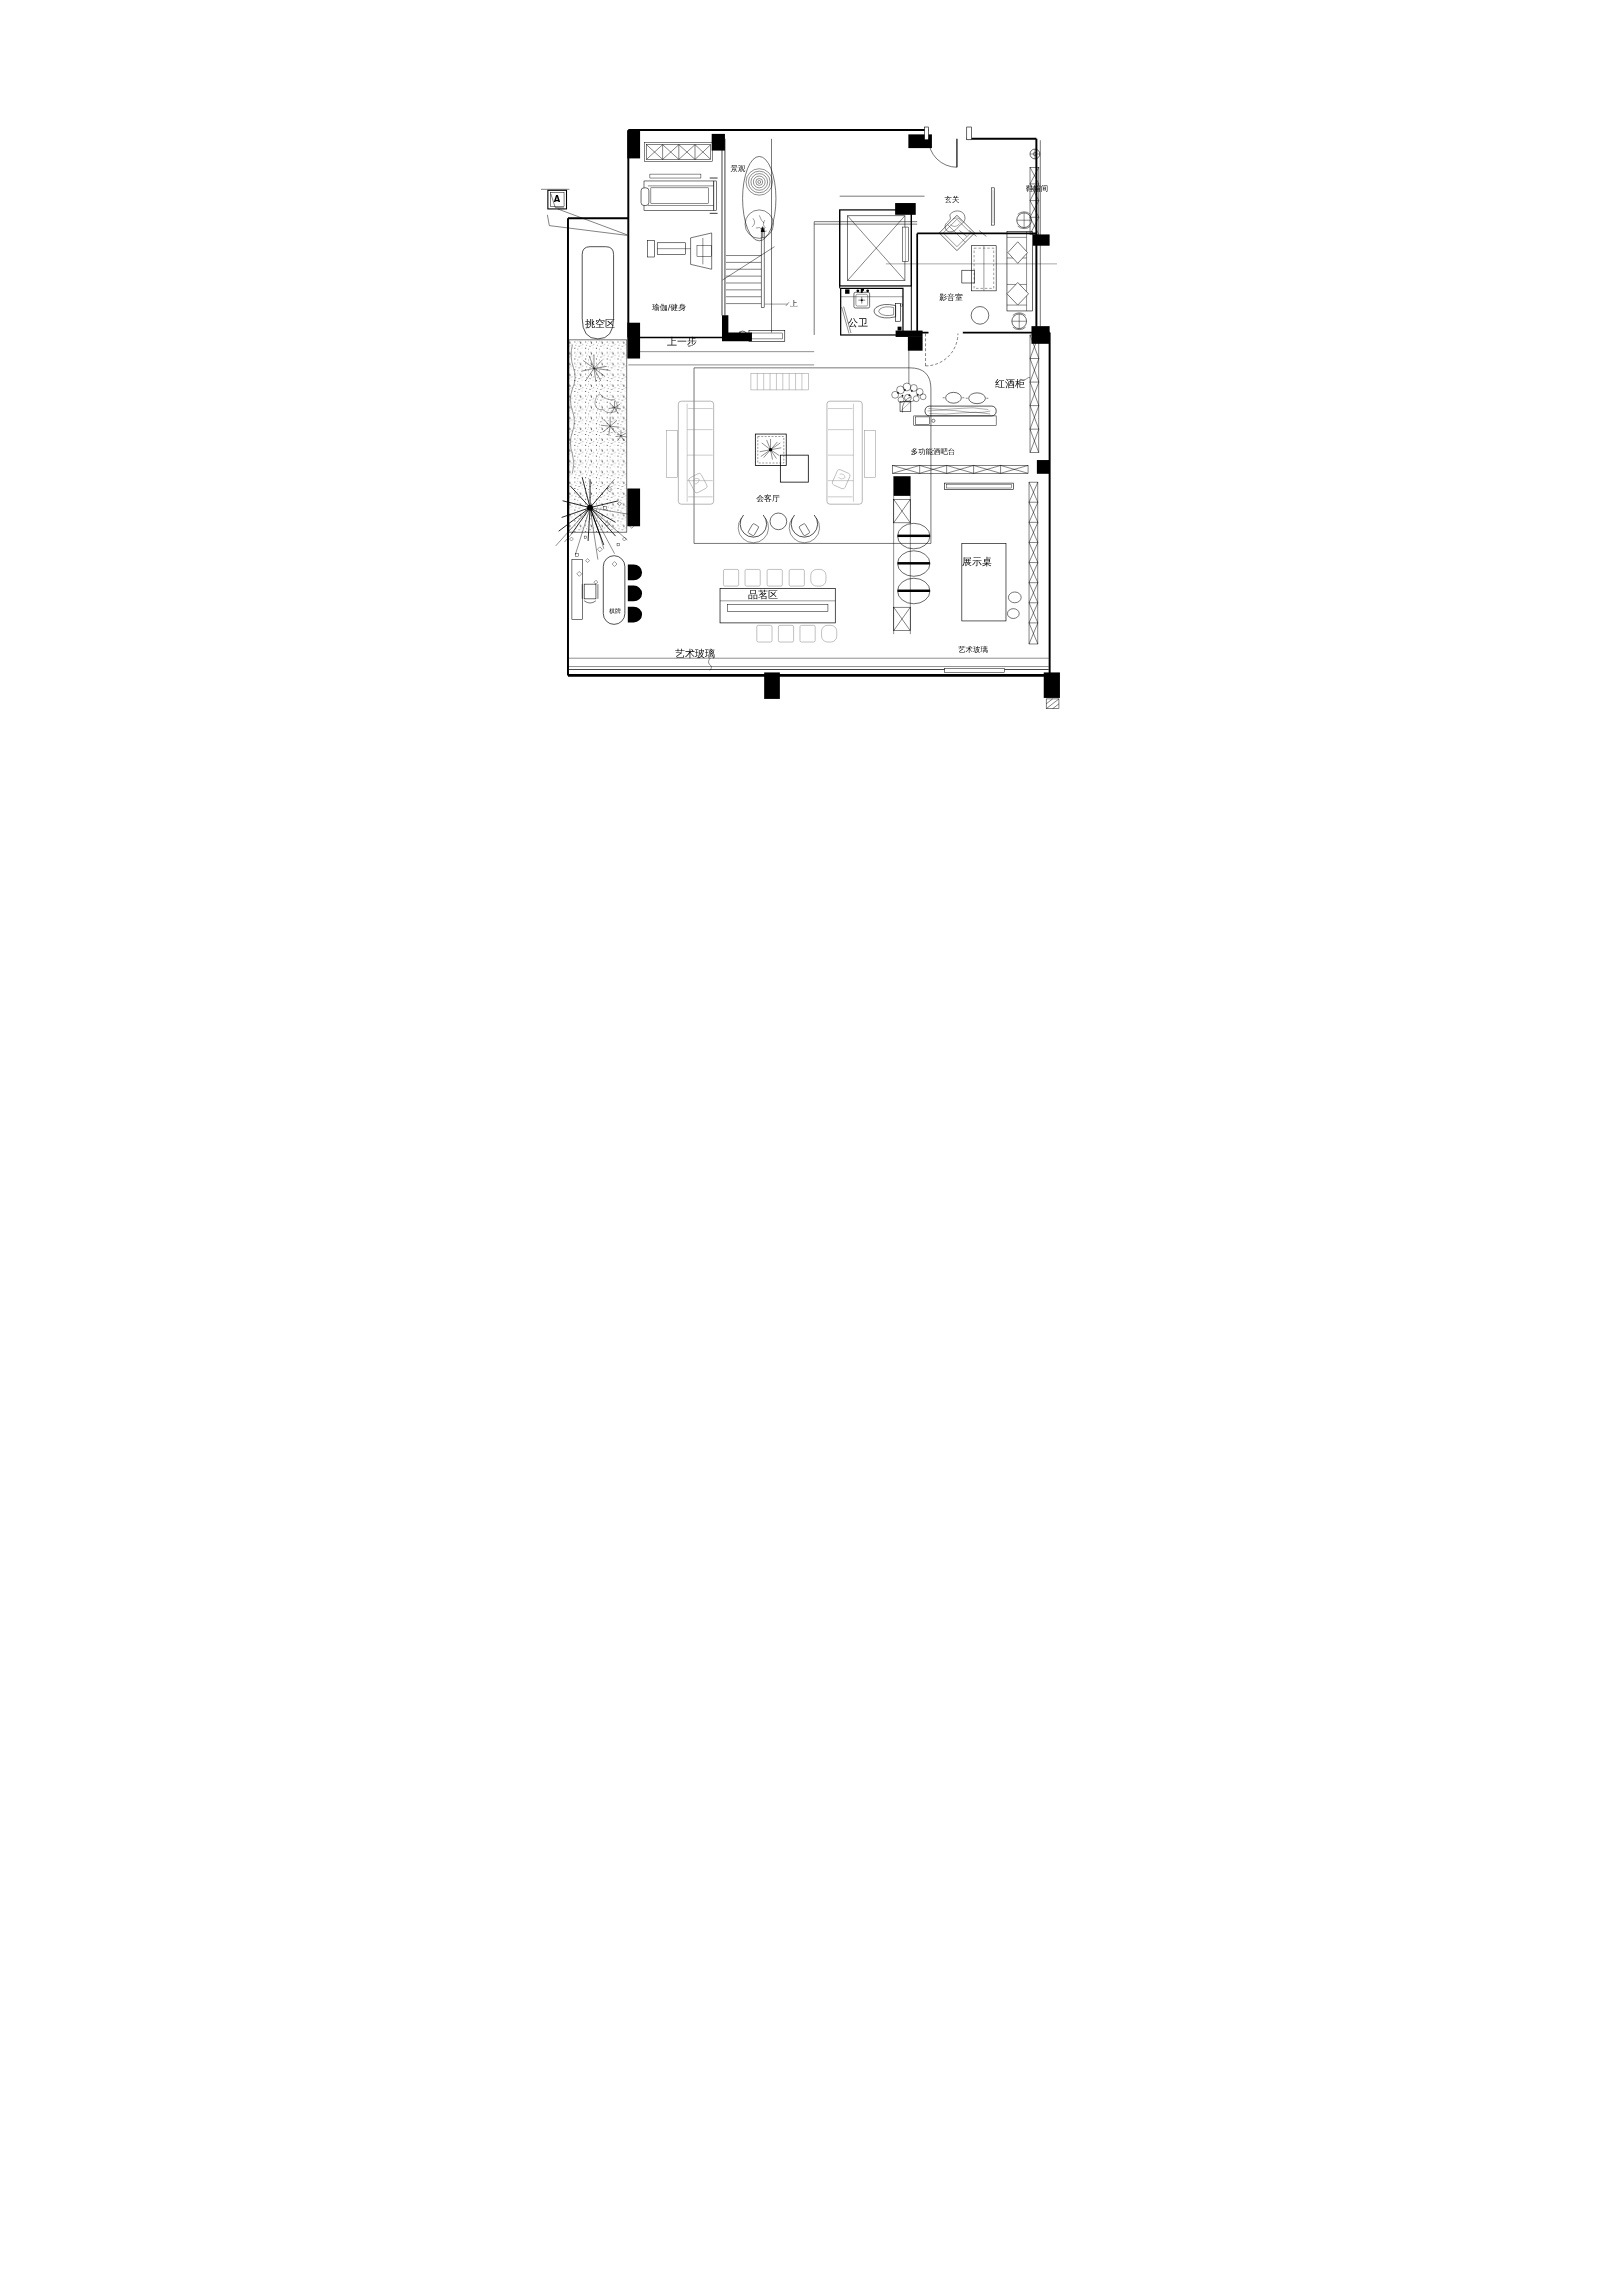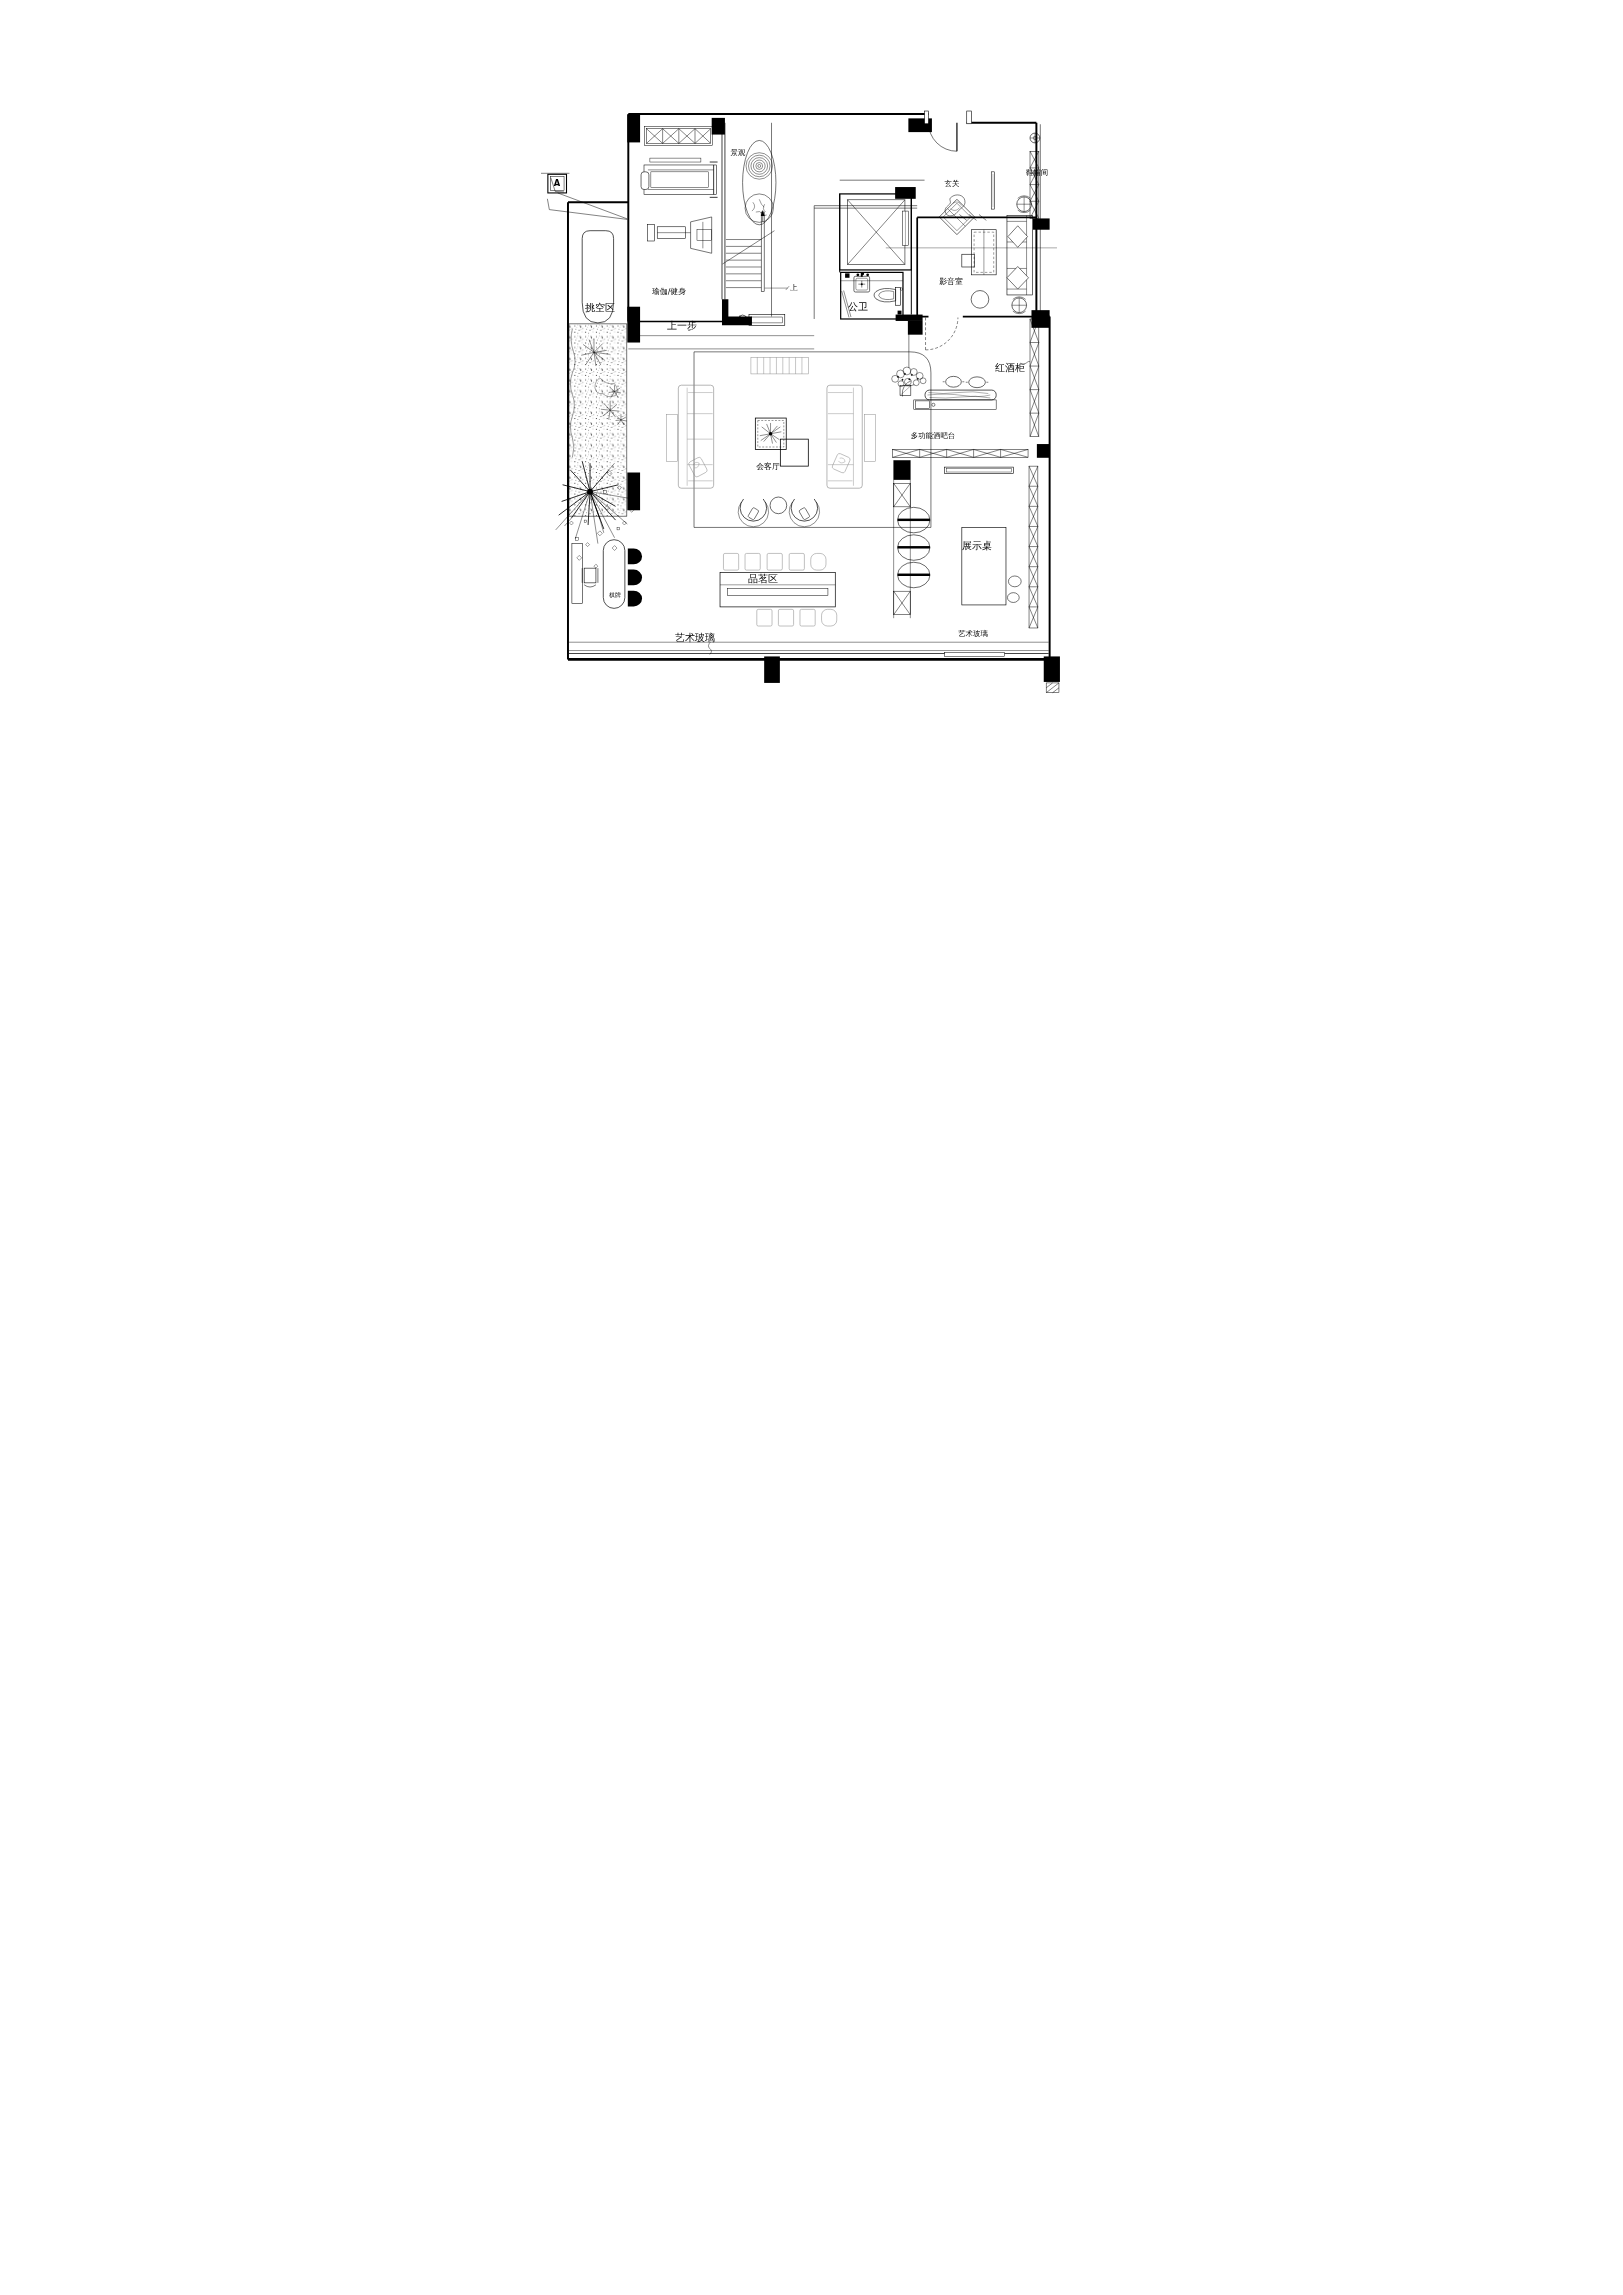--- a/index.html
+++ b/index.html
@@ -1,16 +1,16 @@
 <!DOCTYPE html>
 <html style="font-size:7.9px"><head>
 <meta charset="utf-8">
 <style>
   html,body{margin:0;padding:0;background:#fff;}
-  .sheet{position:relative;width:541px;height:765px;background:#ffffff;margin:0 auto;
+  .sheet{position:relative;width:541px;height:765px;background:#ffffff;margin:16px auto;
          font-family:"DejaVu Sans","Liberation Sans",sans-serif;overflow:hidden;}
   .sheet svg{position:absolute;left:0;top:0;}
   .lbl{position:absolute;transform:translate(-50%,-50%);white-space:nowrap;color:#000;
        font-family:"DejaVu Sans","Liberation Sans",sans-serif;line-height:1;}
   .fs12{font-size:5.9px}.fs13{font-size:10px}.fs14{font-size:10px}
   .fs15{font-size:7.4px}.fs16{font-size:7.9px}.fs17{font-size:8.3px;font-weight:bold}
 </style>
 </head>
 <body>
 
@@ -413,21 +413,21 @@
   </g>
 </svg>
 
 <div class="lbl fs15" style="left:197px;top:153px">景观</div>
 <div class="lbl fs15" style="left:411px;top:184px">玄关</div>
 <div class="lbl fs15" style="left:496px;top:173px">鞋帽间</div>
 <div class="lbl fs16" style="left:410px;top:282px">影音室</div>
 <div class="lbl fs14" style="left:317px;top:307px">公卫</div>
 <div class="lbl fs13" style="left:469px;top:368px">红酒柜</div>
 <div class="lbl fs15" style="left:392px;top:436px">多功能酒吧台</div>
-<div class="lbl fs16" style="left:227px;top:467px">会客厅</div>
+<div class="lbl fs16" style="left:227px;top:483px">会客厅</div>
 <div class="lbl fs14" style="left:436px;top:546px">展示桌</div>
 <div class="lbl fs12" style="left:74px;top:596px">棋牌</div>
 <div class="lbl fs14" style="left:222px;top:579px">品茗区</div>
 <div class="lbl fs15" style="left:432px;top:634px">艺术玻璃</div>
 <div class="lbl fs13" style="left:154px;top:638px">艺术玻璃</div>
 <div class="lbl fs13" style="left:59px;top:308px">挑空区</div>
 <div class="lbl fs16" style="left:128px;top:292px">瑜伽/健身</div>
 <div class="lbl fs15" style="left:253px;top:288px">上</div>
 <div class="lbl fs13" style="left:141px;top:326px">上一步</div>
 <div class="lbl fs17" style="left:16px;top:183px">A</div>

